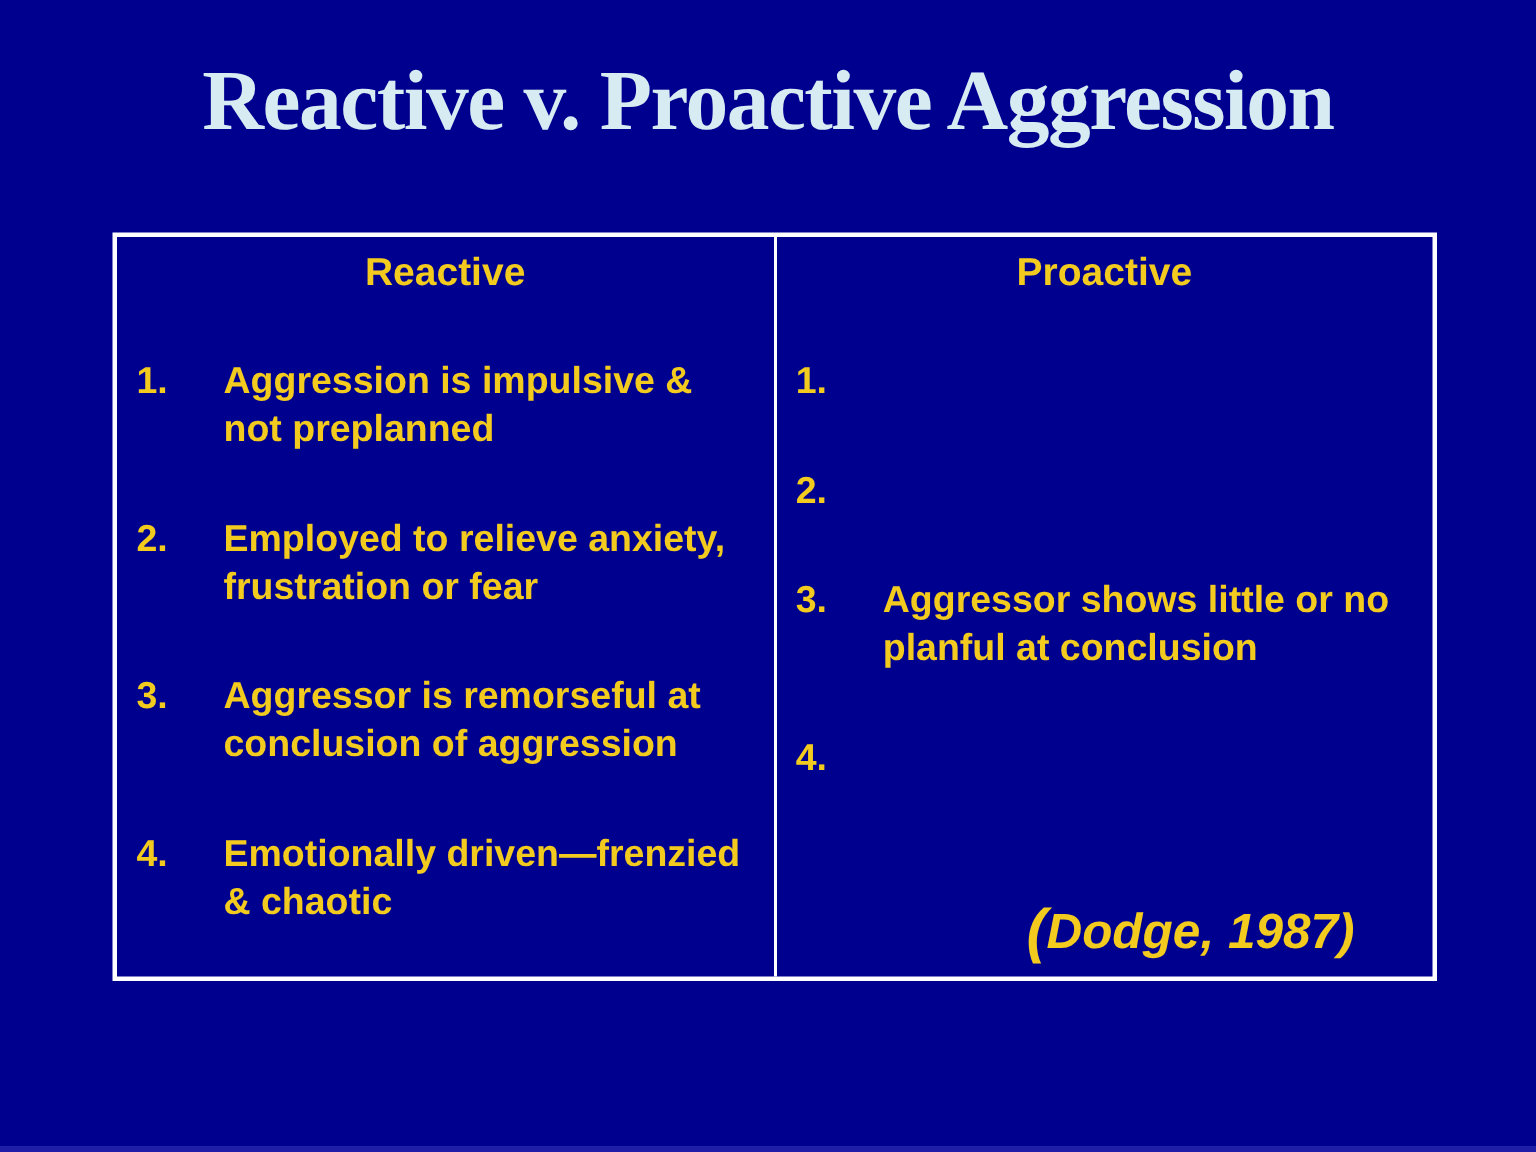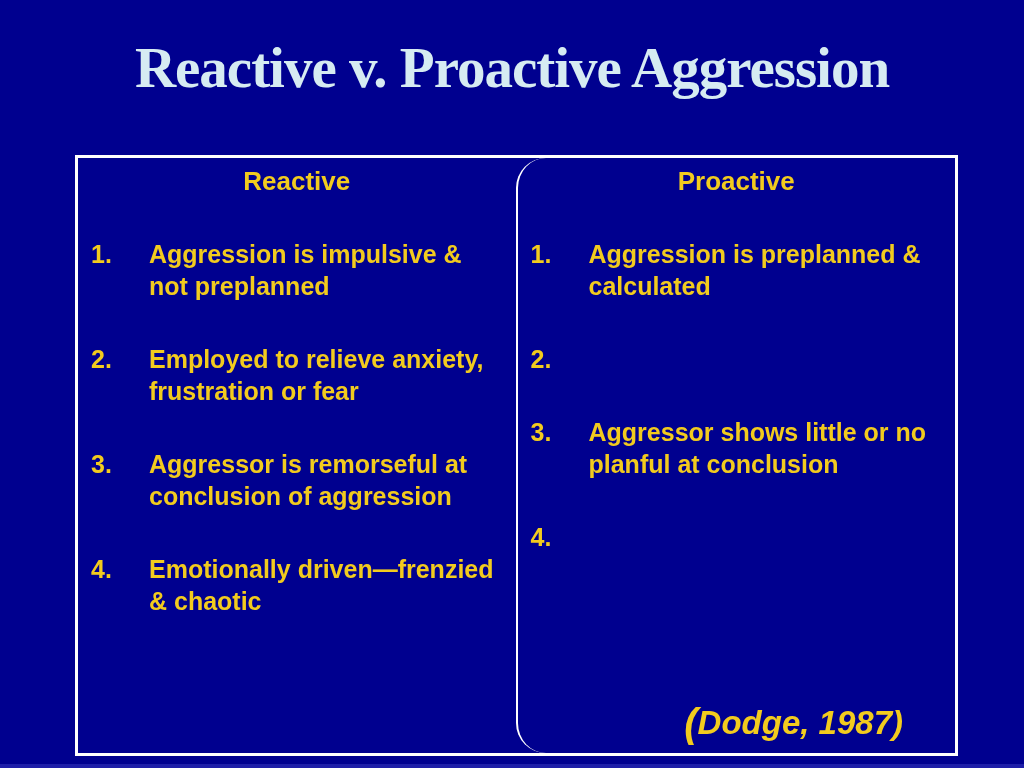--- a/index.html
+++ b/index.html
@@ -34,33 +34,32 @@
     line-height: 1.12;
     color: var(--title-text);
     letter-spacing: -1px;
     font-family: Liberation Serif, serif;
   }
   .comparison-table {
     position: absolute;
     left: 75px;
     top: 155px;
     width: 883px;
-    height: 601px;
+    height: 499px;
     border: 3px solid var(--table-border);
     display: flex;
   }
   .col {
     flex: 1 1 0;
     position: relative;
     padding-top: 7px;
     color: var(--body-text);
   }
   .col-right {
     border-left: 2px solid var(--table-border);
-    border-radius: 30px;
   }
   .col-header {
     text-align: center;
     font-size: 26px;
     font-weight: bold;
     line-height: 32px;
     color: var(--body-text);
   }
   .item {
     display: flex;
@@ -136,22 +135,20 @@
         <span class="txt">Emotionally driven—frenzied
 &amp; chaotic</span>
       </div>
     </div>
 
     <div class="col col-right">
       <div class="col-header">Proactive</div>
 
       <div class="item">
         <span class="num">1.</span>
-        <span class="txt">Aggression is preplanned &amp;
-calculated</span>
       </div>
       <div class="item">
         <span class="num">2.</span>
       </div>
       <div class="item">
         <span class="num">3.</span>
         <span class="txt">Aggressor shows little or no
 planful at conclusion</span>
       </div>
       <div class="item">

